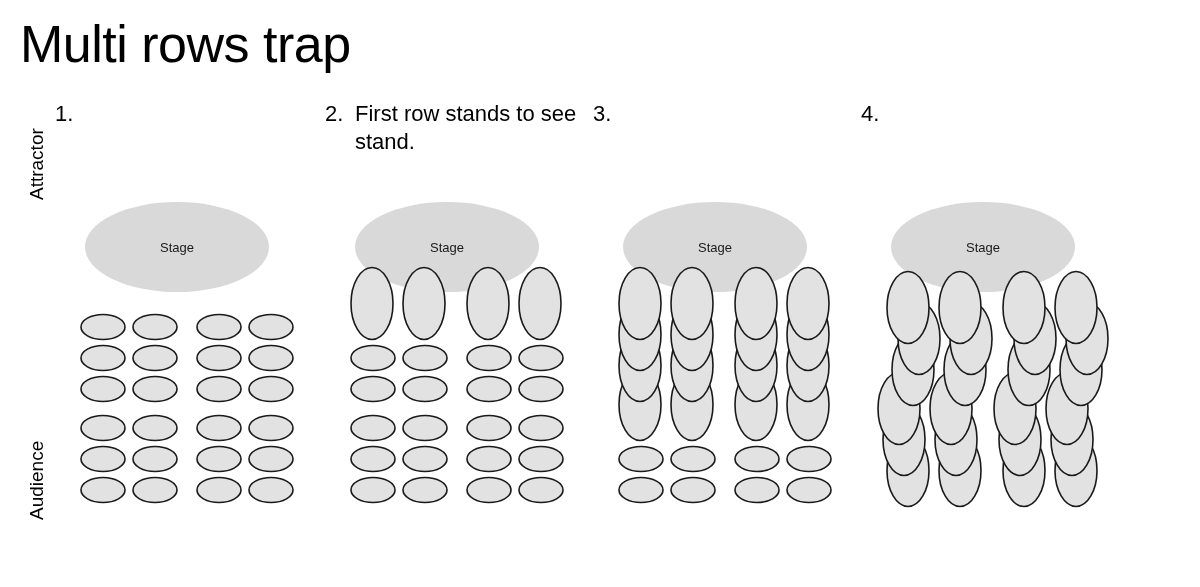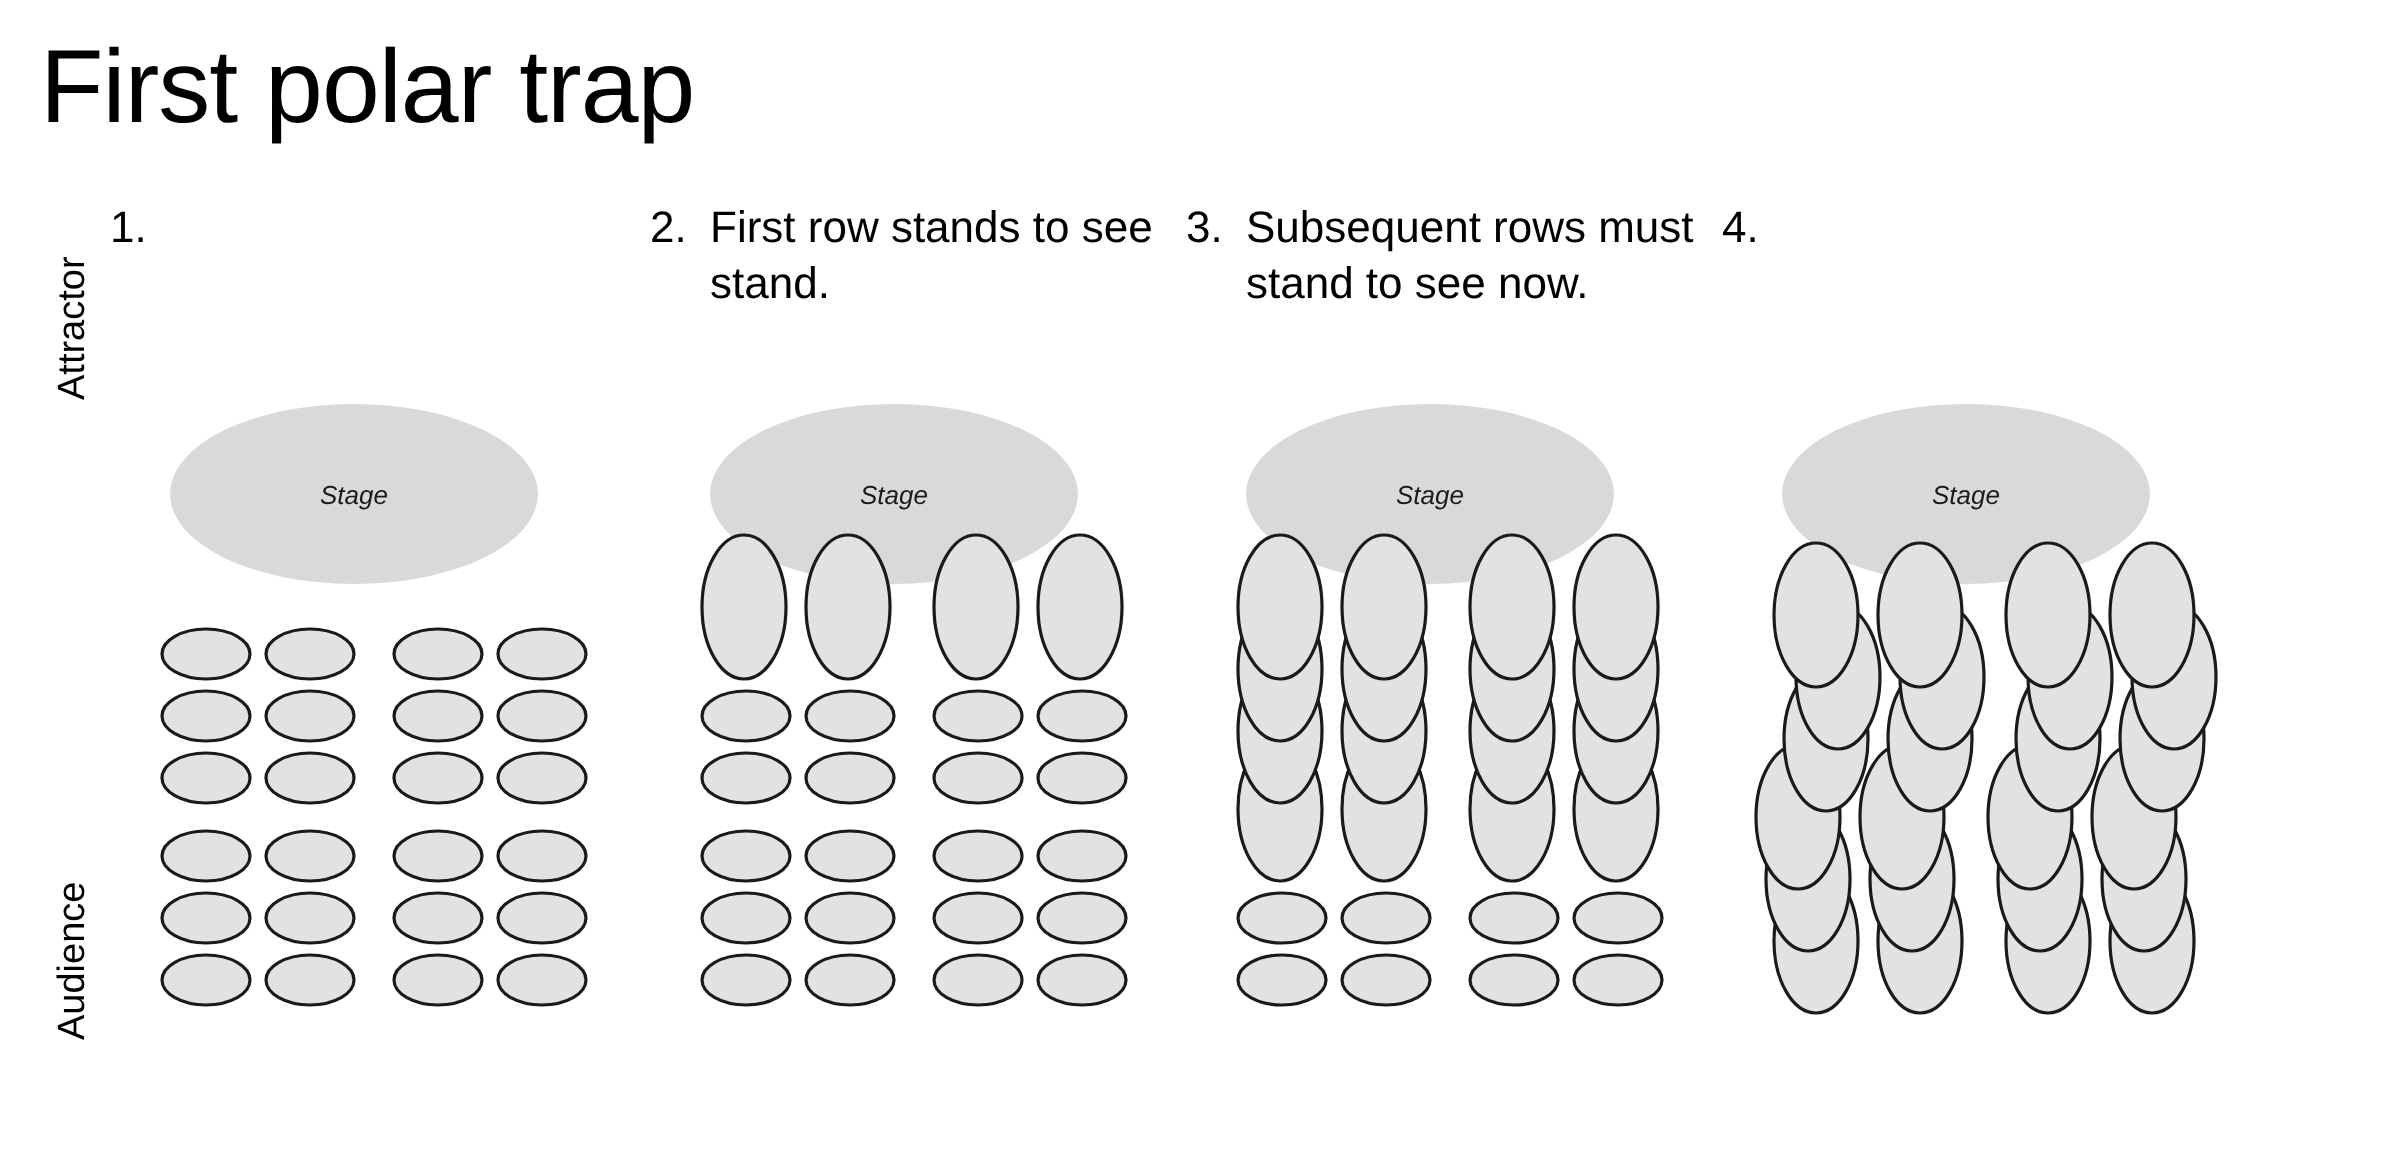--- a/index.html
+++ b/index.html
@@ -67,38 +67,37 @@
     position: absolute;
     left: 0;
     top: 0;
   }
   .panel-figure {
     position: absolute;
     left: 0;
     top: 92px;
     width: 268px;
     height: 378px;
-    font-style: italic;
   }
   .panel-figure svg {
     display: block;
     overflow: visible;
   }
   .stage-text {
     font-family: "Liberation Sans", sans-serif;
     font-size: 13px;
     fill: #1a1a1a;
   }
 </style>
 </head>
 <body>
 
 <div id="canvas">
 
-  <div id="title">First polar trap</div>
+  <div id="title">Multi rows trap</div>
 
   <div class="axis-label" id="axis-attractor">Attractor</div>
 
   <div class="axis-label" id="axis-audience">Audience</div>
 
   <div id="panels-host">
       <div class="panel" style="left: 55px;">
         <div class="panel-caption"><span class="caption-num">1.</span></div>
         <div class="panel-figure">
           <svg width="268" height="378" viewBox="0 0 268 378">
@@ -166,21 +165,21 @@
               <ellipse cx="216" cy="166" rx="22" ry="12.5" fill="#e2e2e2" stroke="#1a1a1a" stroke-width="1.6"></ellipse>
               <ellipse cx="47" cy="111.5" rx="21" ry="36" fill="#e2e2e2" stroke="#1a1a1a" stroke-width="1.6"></ellipse>
               <ellipse cx="99" cy="111.5" rx="21" ry="36" fill="#e2e2e2" stroke="#1a1a1a" stroke-width="1.6"></ellipse>
               <ellipse cx="163" cy="111.5" rx="21" ry="36" fill="#e2e2e2" stroke="#1a1a1a" stroke-width="1.6"></ellipse>
               <ellipse cx="215" cy="111.5" rx="21" ry="36" fill="#e2e2e2" stroke="#1a1a1a" stroke-width="1.6"></ellipse>
             </g>
           </svg>
         </div>
       </div>
       <div class="panel" style="left: 593px;">
-        <div class="panel-caption"><span class="caption-num">3.</span><span>Subsequent rows must stand to see now.</span></div>
+        <div class="panel-caption"><span class="caption-num">3.</span></div>
         <div class="panel-figure">
           <svg width="268" height="378" viewBox="0 0 268 378">
             <g>
               <ellipse cx="122" cy="55" rx="92" ry="45" fill="#d9d9d9"></ellipse>
               <text x="122" y="60" text-anchor="middle" class="stage-text">Stage</text>
             </g>
             <g>
               <ellipse cx="48" cy="298" rx="22" ry="12.5" fill="#e2e2e2" stroke="#1a1a1a" stroke-width="1.6"></ellipse>
               <ellipse cx="100" cy="298" rx="22" ry="12.5" fill="#e2e2e2" stroke="#1a1a1a" stroke-width="1.6"></ellipse>
               <ellipse cx="164" cy="298" rx="22" ry="12.5" fill="#e2e2e2" stroke="#1a1a1a" stroke-width="1.6"></ellipse>

